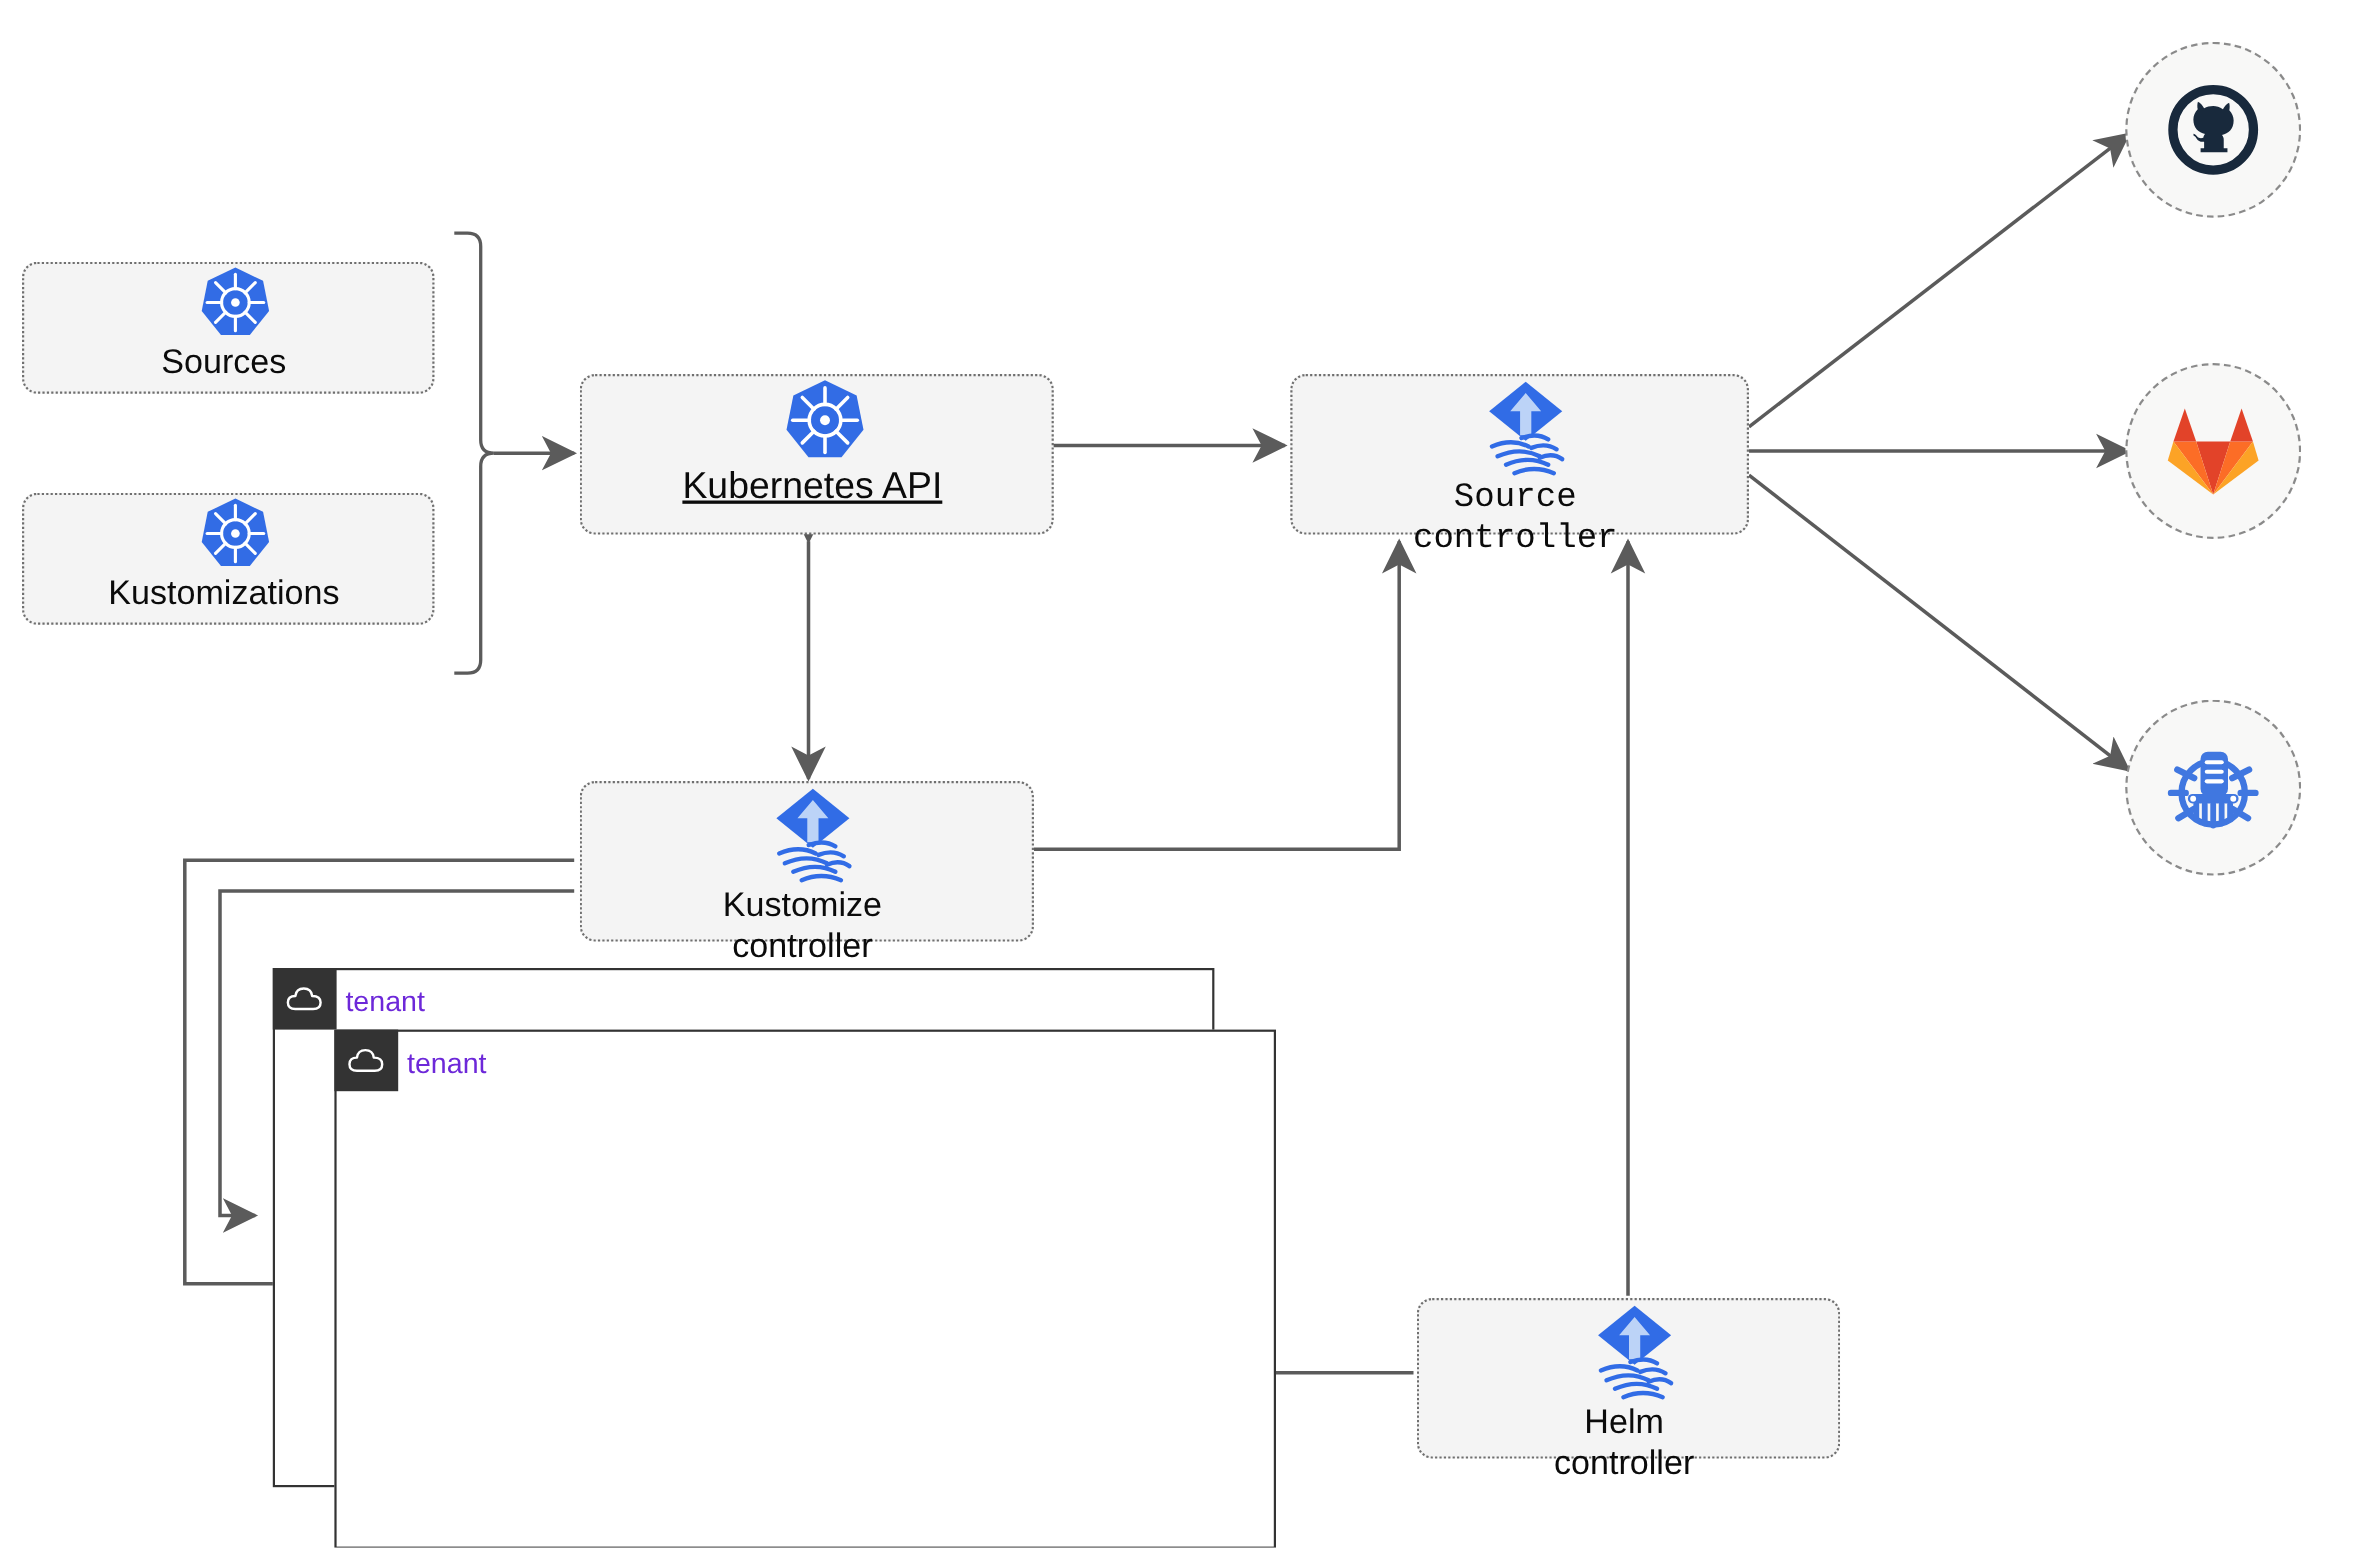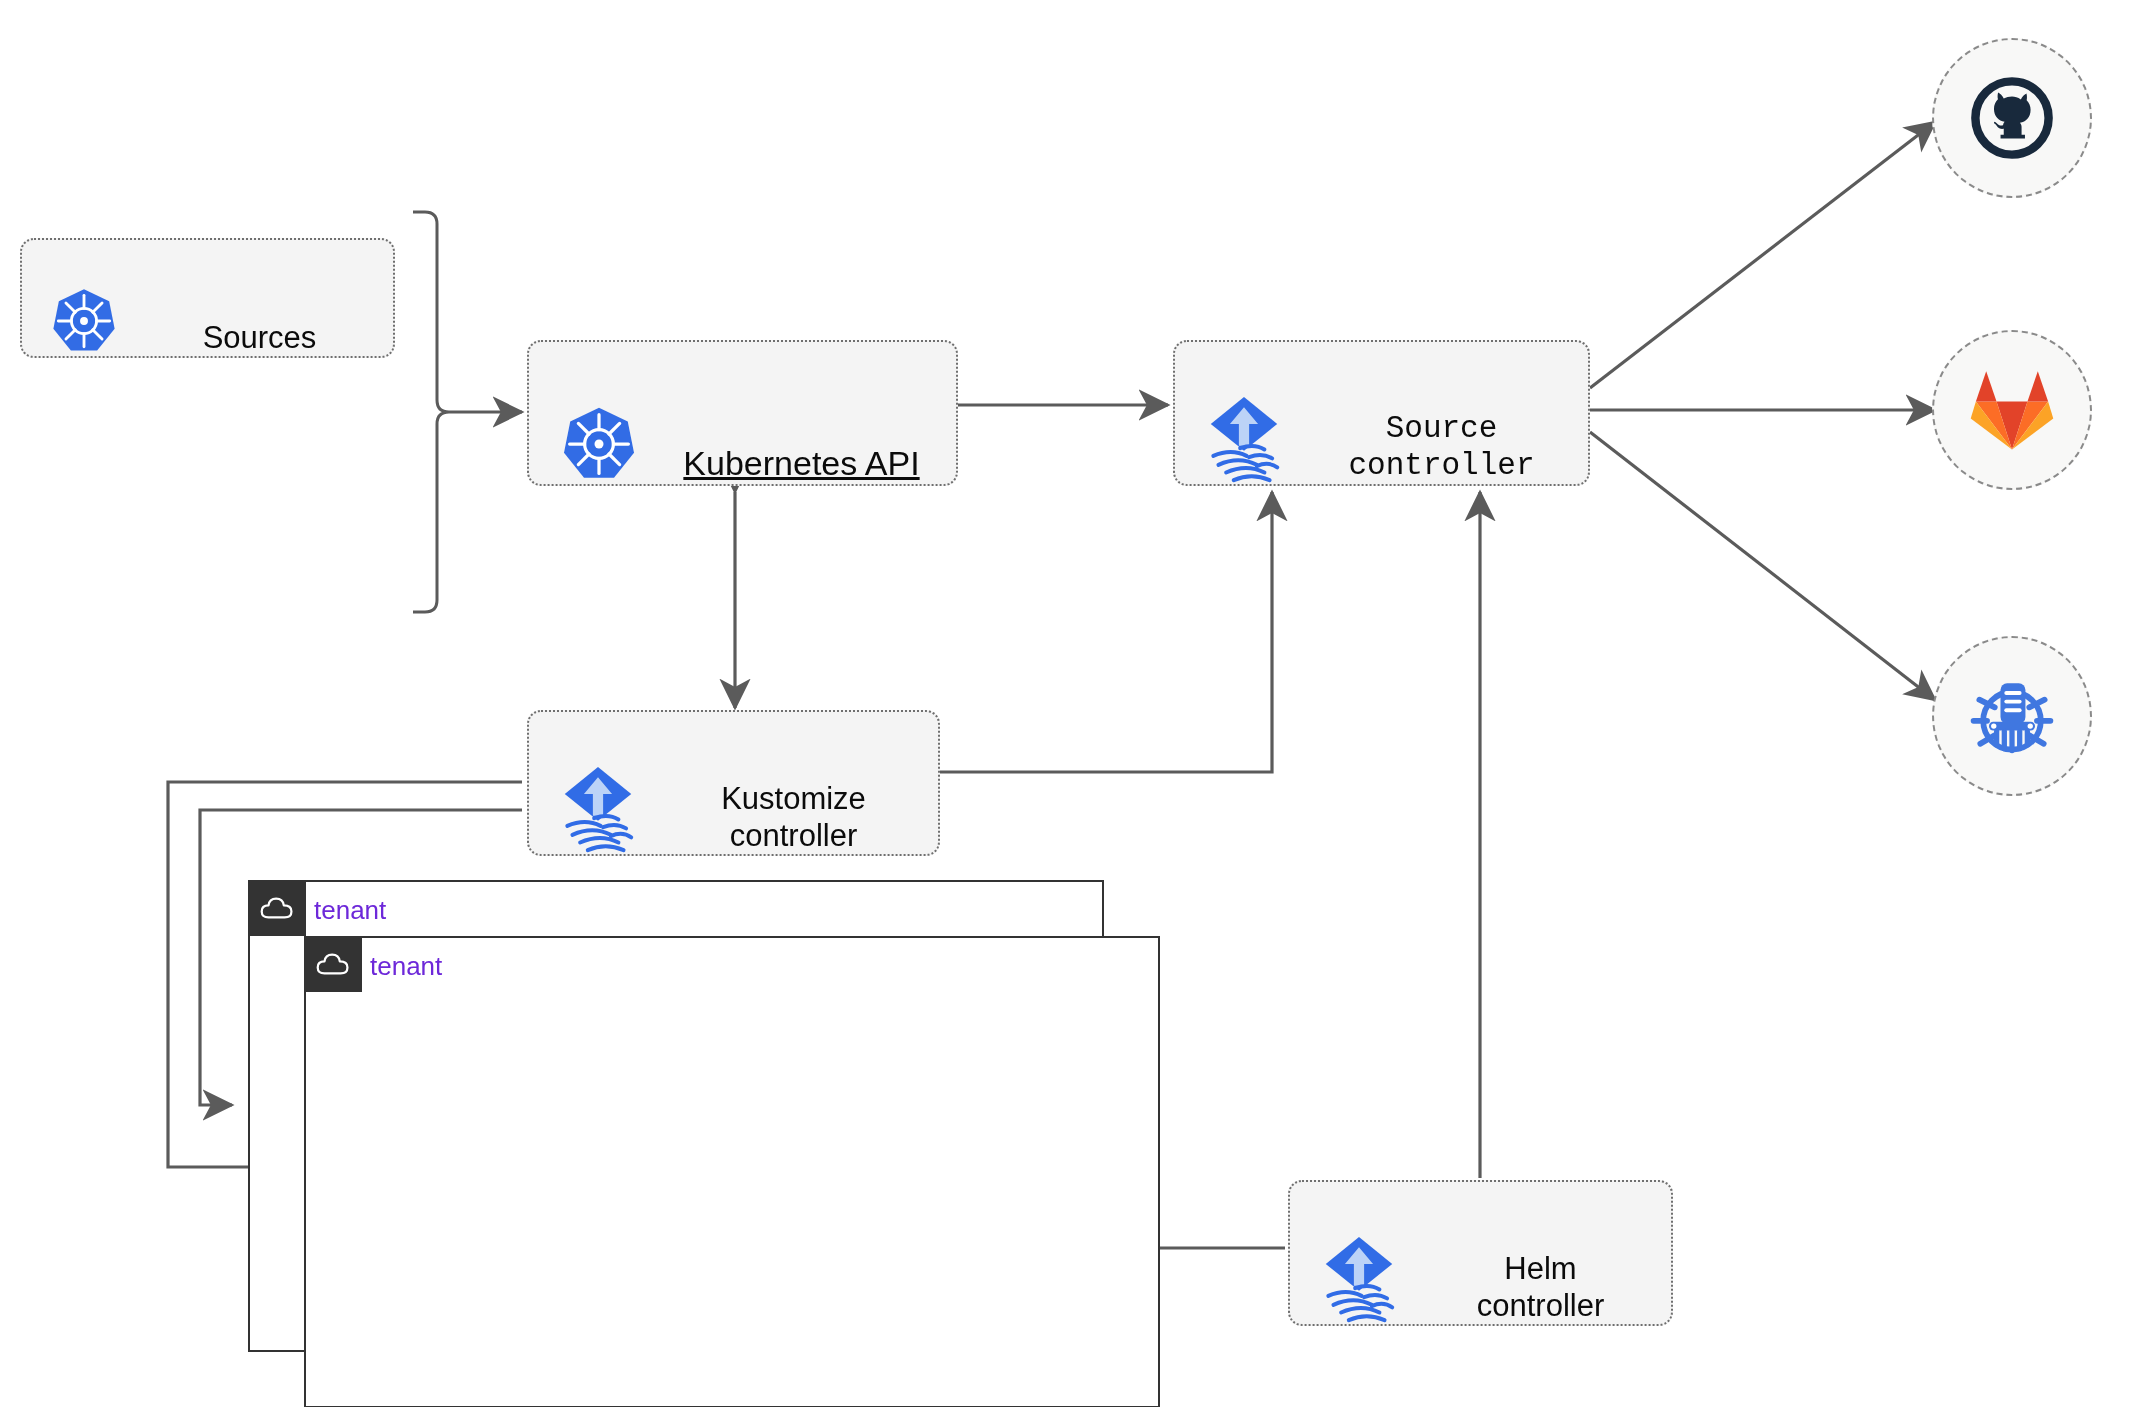--- a/index.html
+++ b/index.html
@@ -29,22 +29,22 @@
     z-index: 1;
   }
   
   .node {
     position: absolute;
     box-sizing: border-box;
     background: #f4f4f4;
     border: 2.5px dotted #6f6f6f;
     border-radius: 14px;
     display: flex;
-    flex-direction: row;
-    align-items: flex-end;
+    flex-direction: column;
+    align-items: center;
     z-index: 3;
   }
   .node .ic {
     flex: 0 0 auto;
     display: flex;
     align-items: center;
     justify-content: center;
   }
   .node .lbl {
     flex: 1 1 auto;
@@ -153,20 +153,40 @@
           <path d="M40 40 L48.5 48.5"></path>
           <path d="M48.5 15.5 L40 24"></path>
           <path d="M24 40 L15.5 48.5"></path>
         </g>
         <circle cx="32" cy="32" r="3.6" fill="#ffffff"></circle>
       </svg>
     </span>
     <span class="lbl">Sources</span>
   </div>
 
+  <div class="node" style="left:20px; top:448px; width:375px; height:120px;">
+    <span class="ic" style="width:100px; margin-left:12px;">
+      <svg width="70" height="70" viewBox="0 0 64 64">
+        <path d="M32 3 L55 14 L60 39 L44 59 L20 59 L4 39 L9 14 Z" fill="#326ce5"></path>
+        <g fill="none" stroke="#ffffff" stroke-width="2.6" stroke-linecap="round">
+          <circle cx="32" cy="32" r="11.5"></circle>
+          <path d="M32 8.5 L32 20.5"></path>
+            <path d="M32 43.5 L32 55.5"></path>
+          <path d="M8.5 32 L20.5 32"></path>
+            <path d="M43.5 32 L55.5 32"></path>
+          <path d="M15.5 15.5 L24 24"></path>
+            <path d="M40 40 L48.5 48.5"></path>
+          <path d="M48.5 15.5 L40 24"></path>
+            <path d="M24 40 L15.5 48.5"></path>
+        </g>
+        <circle cx="32" cy="32" r="3.6" fill="#ffffff"></circle>
+      </svg>
+    </span>
+    <span class="lbl">Kustomizations</span>
+  </div>
 
   <div class="node" style="left:527px; top:340px; width:431px; height:146px;">
     <span class="ic" style="width:112px; margin-left:14px;">
       <svg width="80" height="80" viewBox="0 0 64 64">
         <path d="M32 3 L55 14 L60 39 L44 59 L20 59 L4 39 L9 14 Z" fill="#326ce5"></path>
         <g fill="none" stroke="#ffffff" stroke-width="2.6" stroke-linecap="round">
           <circle cx="32" cy="32" r="11.5"></circle>
           <path d="M32 8.5 L32 20.5"></path>
             <path d="M32 43.5 L32 55.5"></path>
           <path d="M8.5 32 L20.5 32"></path>

